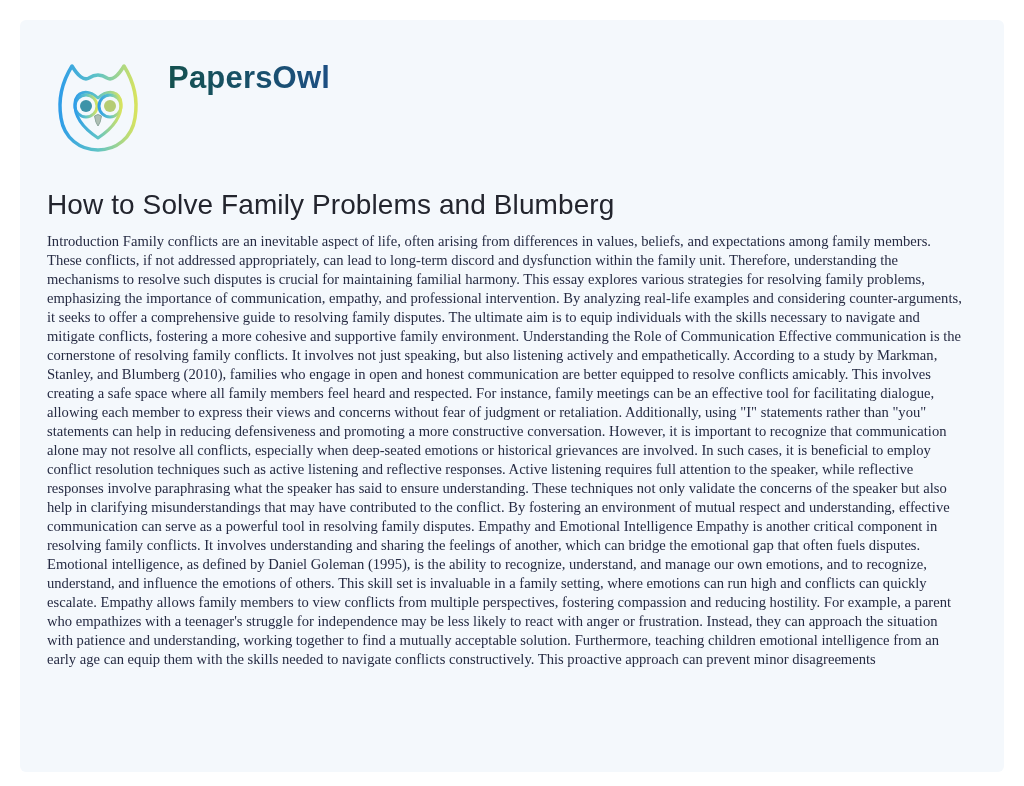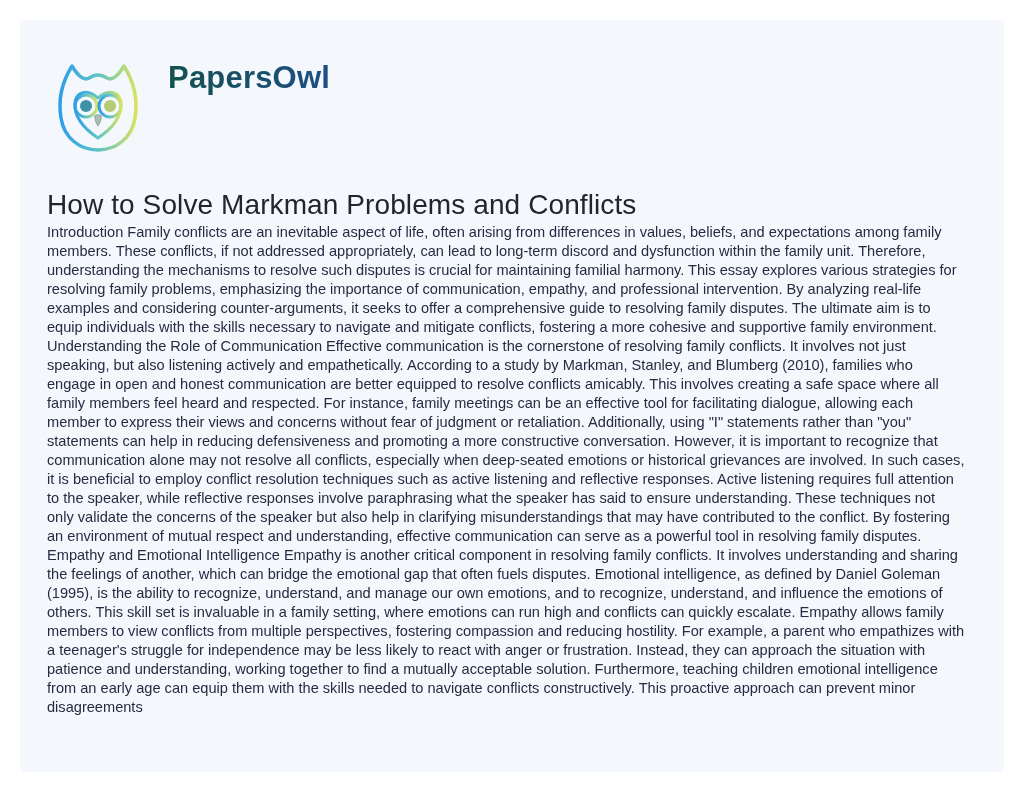--- a/index.html
+++ b/index.html
@@ -61,23 +61,23 @@
     left: 27px;
     top: 150px;
     font-size: 28px;
     font-weight: 400;
     color: #23252e;
     letter-spacing: 0.1px;
   }
   .article-body {
     position: absolute;
     left: 27px;
-    top: 188px;
+    top: 197px;
     width: 918px;
-    font-family: Liberation Sans, sans-serif;
+    font-family: Liberation Serif, serif;
     font-size: 14.6px;
     line-height: 19px;
     color: #262b43;
     text-align: left;
   }
 </style>
 </head>
 <body>
 
 <div class="page-root">
@@ -103,18 +103,18 @@
         <circle cx="62" cy="50" r="11" fill="none" stroke="url(#owlGrad)" stroke-width="3"></circle>
         <circle cx="62" cy="50" r="6" fill="#b5cc74"></circle>
 
         <path d="M46.5 60 Q50 57 53.5 60 Q52.5 67 50 70 Q47.5 67 46.5 60 Z" fill="#aebfb4" stroke="#8fa79e" stroke-width="1"></path>
       </svg>
     </div>
 
     <div class="brand-name">PapersOwl</div>
 
 
-    <h1 class="article-title">How to Solve Markman Problems and Conflicts</h1>
+    <h1 class="article-title">How to Solve Family Problems and Blumberg</h1>
 
     <p class="article-body">Introduction Family conflicts are an inevitable aspect of life, often arising from differences in values, beliefs, and expectations among family members. These conflicts, if not addressed appropriately, can lead to long-term discord and dysfunction within the family unit. Therefore, understanding the mechanisms to resolve such disputes is crucial for maintaining familial harmony. This essay explores various strategies for resolving family problems, emphasizing the importance of communication, empathy, and professional intervention. By analyzing real-life examples and considering counter-arguments, it seeks to offer a comprehensive guide to resolving family disputes. The ultimate aim is to equip individuals with the skills necessary to navigate and mitigate conflicts, fostering a more cohesive and supportive family environment. Understanding the Role of Communication Effective communication is the cornerstone of resolving family conflicts. It involves not just speaking, but also listening actively and empathetically. According to a study by Markman, Stanley, and Blumberg (2010), families who engage in open and honest communication are better equipped to resolve conflicts amicably. This involves creating a safe space where all family members feel heard and respected. For instance, family meetings can be an effective tool for facilitating dialogue, allowing each member to express their views and concerns without fear of judgment or retaliation. Additionally, using "I" statements rather than "you" statements can help in reducing defensiveness and promoting a more constructive conversation. However, it is important to recognize that communication alone may not resolve all conflicts, especially when deep-seated emotions or historical grievances are involved. In such cases, it is beneficial to employ conflict resolution techniques such as active listening and reflective responses. Active listening requires full attention to the speaker, while reflective responses involve paraphrasing what the speaker has said to ensure understanding. These techniques not only validate the concerns of the speaker but also help in clarifying misunderstandings that may have contributed to the conflict. By fostering an environment of mutual respect and understanding, effective communication can serve as a powerful tool in resolving family disputes. Empathy and Emotional Intelligence Empathy is another critical component in resolving family conflicts. It involves understanding and sharing the feelings of another, which can bridge the emotional gap that often fuels disputes. Emotional intelligence, as defined by Daniel Goleman (1995), is the ability to recognize, understand, and manage our own emotions, and to recognize, understand, and influence the emotions of others. This skill set is invaluable in a family setting, where emotions can run high and conflicts can quickly escalate. Empathy allows family members to view conflicts from multiple perspectives, fostering compassion and reducing hostility. For example, a parent who empathizes with a teenager's struggle for independence may be less likely to react with anger or frustration. Instead, they can approach the situation with patience and understanding, working together to find a mutually acceptable solution. Furthermore, teaching children emotional intelligence from an early age can equip them with the skills needed to navigate conflicts constructively. This proactive approach can prevent minor disagreements</p>
 
   </div>
 </div>
 
 </body></html>

